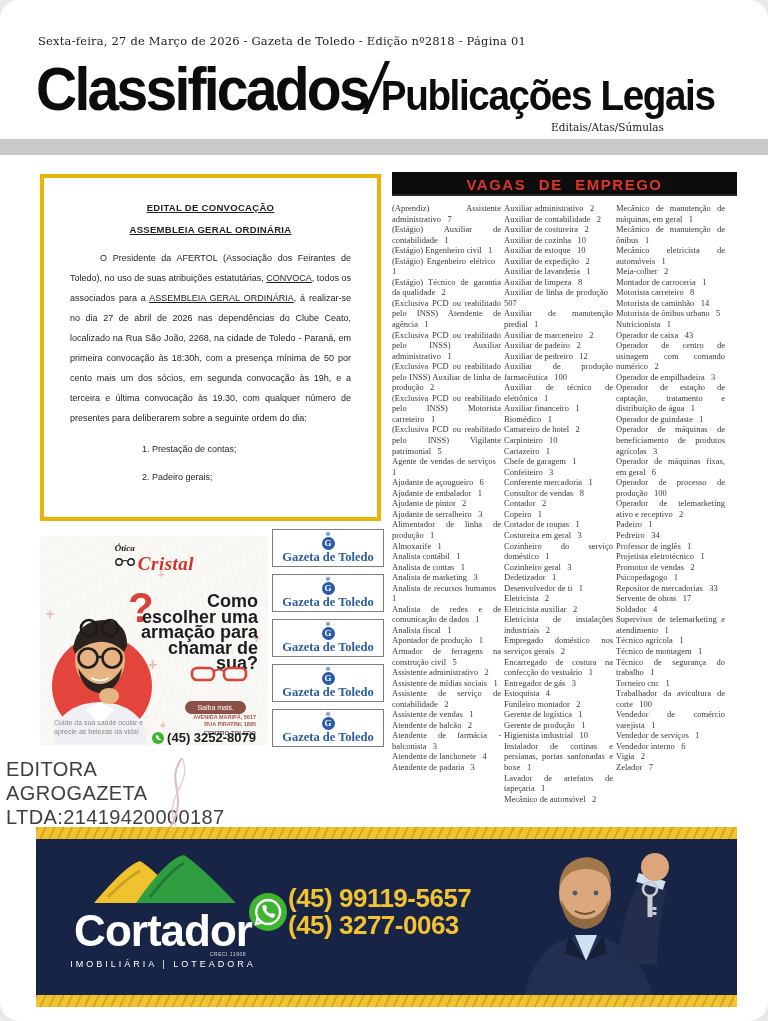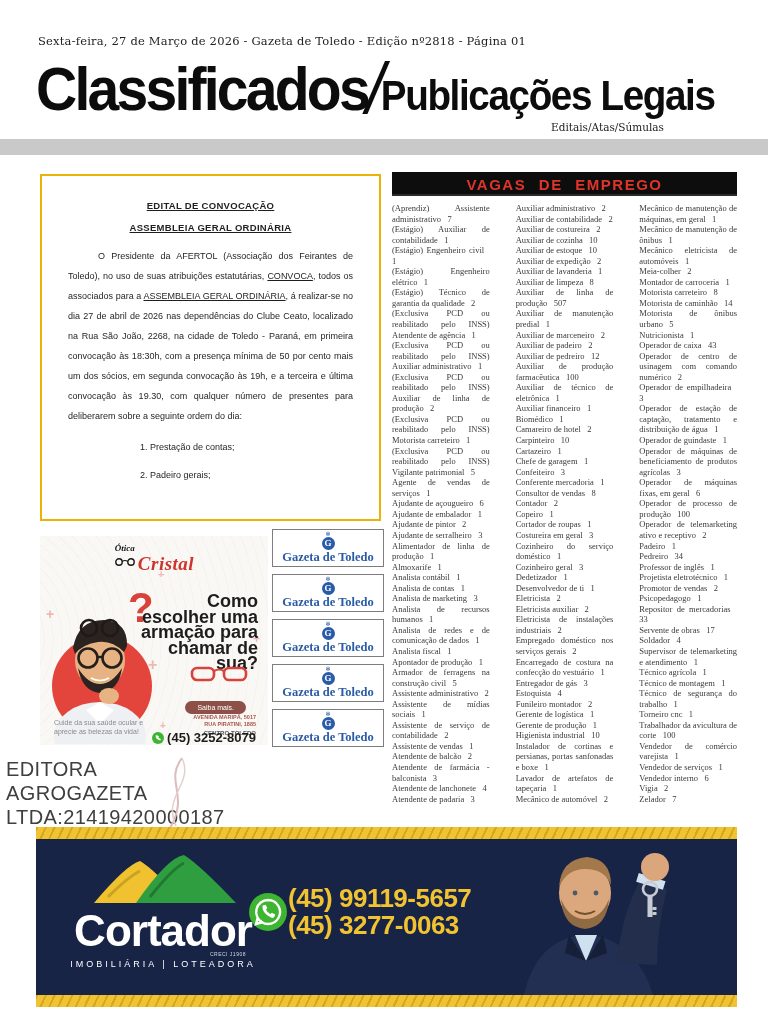--- a/index.html
+++ b/index.html
@@ -1,48 +1,48 @@
 <!DOCTYPE html>
 <html lang="pt-BR"><head>
 <meta charset="utf-8">
 <style>
   html,body{margin:0;padding:0;background:#e9e9e9;}
   .page{position:relative;width:768px;height:1021px;background:#ffffff;overflow:hidden;
-        font-family:"Liberation Sans",sans-serif;color:#111;}
+        font-family:"Liberation Sans",sans-serif;color:#111;border-radius:19px;}
 
   
   .topline{position:absolute;left:38px;top:34px;font-family:"DejaVu Serif",serif;
            font-size:11.5px;color:#222;letter-spacing:0.2px;}
   .masthead{position:absolute;left:36px;top:48px;white-space:nowrap;
             transform:scaleX(0.92);transform-origin:left top;}
   .title-main{font-size:62px;font-weight:bold;letter-spacing:-3px;color:#0c0c0c;}
   .title-slash{font-size:72px;font-weight:normal;color:#0c0c0c;font-style:italic;margin:0 -4px 0 -2px;vertical-align:-4px;}
   .title-sec{font-size:42px;font-weight:bold;letter-spacing:-1.5px;color:#0c0c0c;}
   .subtitle{position:absolute;right:104px;top:121px;font-family:"DejaVu Serif",serif;
             font-size:10.5px;color:#222;}
   .graybar{position:absolute;left:0;top:139px;width:768px;height:16px;background:#c9c9c9;}
 
   
   .edital-box{position:absolute;left:40px;top:174px;width:341px;height:347px;
-              border:2px solid #eab308;background:#fff;box-sizing:border-box;
+              border:4px solid #eab308;background:#fff;box-sizing:border-box;
               padding:24px 26px 0 26px;font-size:9px;color:#1f1f1f;}
   .ed-h{text-align:center;font-weight:bold;text-decoration:underline;font-size:9.5px;margin-bottom:11px;letter-spacing:0.3px;}
   .ed-h2{margin-bottom:13px;}
   .ed-body{margin:0;text-align:justify;text-indent:30px;line-height:20px;hyphens:auto;}
   .ed-body .u{text-decoration:underline;}
   .ed-list{margin:8px 0 0 0;padding-left:66px;line-height:11.5px;}
   .ed-list li{margin:16px;}
   .ed-date{margin-top:56px;}
   .ed-signer{margin-top:24px;line-height:12px;font-style:italic;}
 
   
   .vagas-bar{position:absolute;left:392px;top:172px;width:345px;height:24px;background:#0d0d0d;
              display:flex;align-items:center;justify-content:center;box-shadow:inset 0 -2px 0 #2a2a2a;}
   .vagas-bar span{color:#e0342b;font-weight:bold;font-size:15px;letter-spacing:1.5px;word-spacing:7px;}
-  .jobs{position:absolute;left:392px;top:203px;width:345px;display:flex;gap:26px;}
+  .jobs{position:absolute;left:392px;top:203px;width:345px;display:flex;gap:3px;}
   .jobs-col{width:109px;font-family:"Liberation Serif",serif;font-size:8.5px;
             line-height:10.55px;color:#3a3a3a;hyphens:auto;}
   .job-item{text-align:justify;}
 
   
   .otica{position:absolute;left:40px;top:536px;width:228px;height:209px;background:#faf8f5;overflow:hidden;
          background-image:repeating-radial-gradient(circle at -30% 50%,rgba(150,140,130,0.05) 0 1px,transparent 1px 9px);}
   .ot-logo{position:absolute;left:0;top:8px;width:100%;text-align:center;}
   .ot-logo .ot-top{display:inline-block;vertical-align:4px;margin-right:2px;text-align:center;}
   .ot-otica{display:block;font-family:"Liberation Serif",serif;font-style:italic;font-weight:bold;font-size:9px;color:#161616;line-height:8px;}

